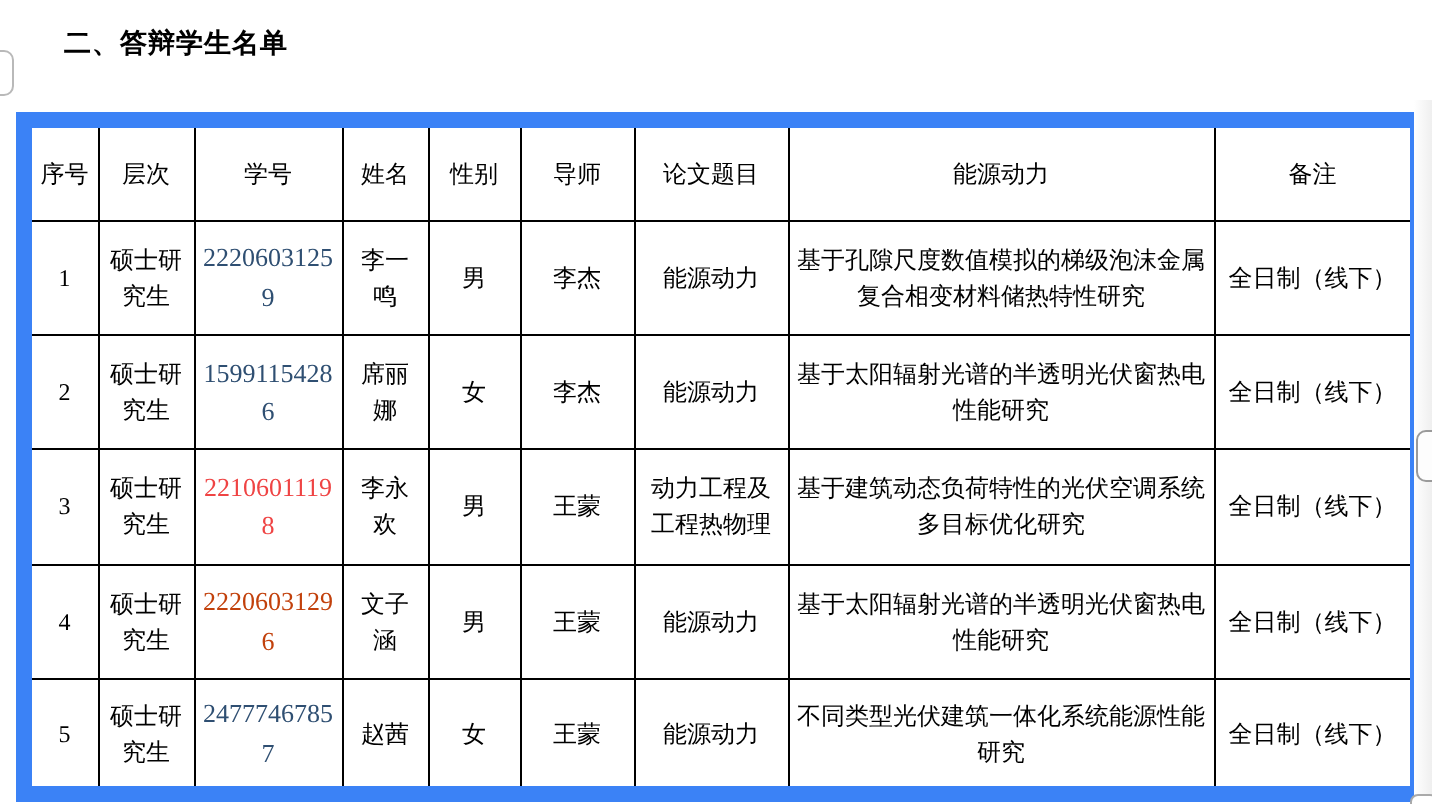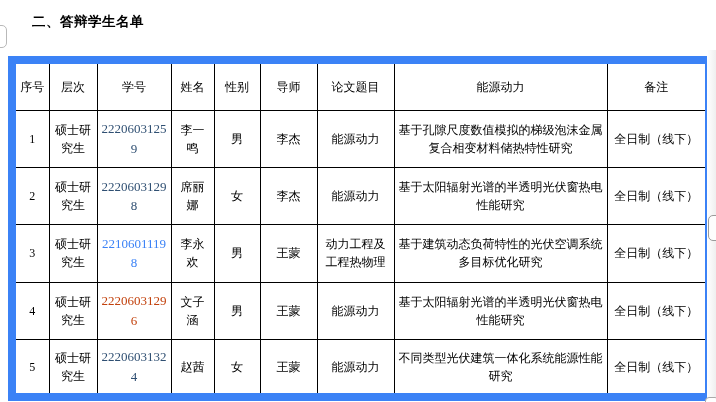--- a/index.html
+++ b/index.html
@@ -89,32 +89,32 @@
       <td>李一鸣</td>
       <td>男</td>
       <td>李杰</td>
       <td>能源动力</td>
       <td>基于孔隙尺度数值模拟的梯级泡沫金属复合相变材料储热特性研究</td>
       <td>全日制（线下）</td>
     </tr>
     <tr>
       <td>2</td>
       <td>硕士研究生</td>
-      <td class="sid" style="color:#2f4f72">22206031298</td>
+      <td class="sid" style="color:#2f4f72">15991154286</td>
       <td>席丽娜</td>
       <td>女</td>
       <td>李杰</td>
       <td>能源动力</td>
       <td>基于太阳辐射光谱的半透明光伏窗热电性能研究</td>
       <td>全日制（线下）</td>
     </tr>
     <tr>
       <td>3</td>
       <td>硕士研究生</td>
-      <td class="sid" style="color:#3b82f6">22106011198</td>
+      <td class="sid" style="color:#ef4444">22106011198</td>
       <td>李永欢</td>
       <td>男</td>
       <td>王蒙</td>
       <td>动力工程及工程热物理</td>
       <td>基于建筑动态负荷特性的光伏空调系统多目标优化研究</td>
       <td>全日制（线下）</td>
     </tr>
     <tr>
       <td>4</td>
       <td>硕士研究生</td>
@@ -122,21 +122,21 @@
       <td>文子涵</td>
       <td>男</td>
       <td>王蒙</td>
       <td>能源动力</td>
       <td>基于太阳辐射光谱的半透明光伏窗热电性能研究</td>
       <td>全日制（线下）</td>
     </tr>
     <tr>
       <td>5</td>
       <td>硕士研究生</td>
-      <td class="sid" style="color:#2f4f72">22206031324</td>
+      <td class="sid" style="color:#2f4f72">24777467857</td>
       <td>赵茜</td>
       <td>女</td>
       <td>王蒙</td>
       <td>能源动力</td>
       <td>不同类型光伏建筑一体化系统能源性能研究</td>
       <td>全日制（线下）</td>
     </tr>
   </tbody>
 </table>
 

